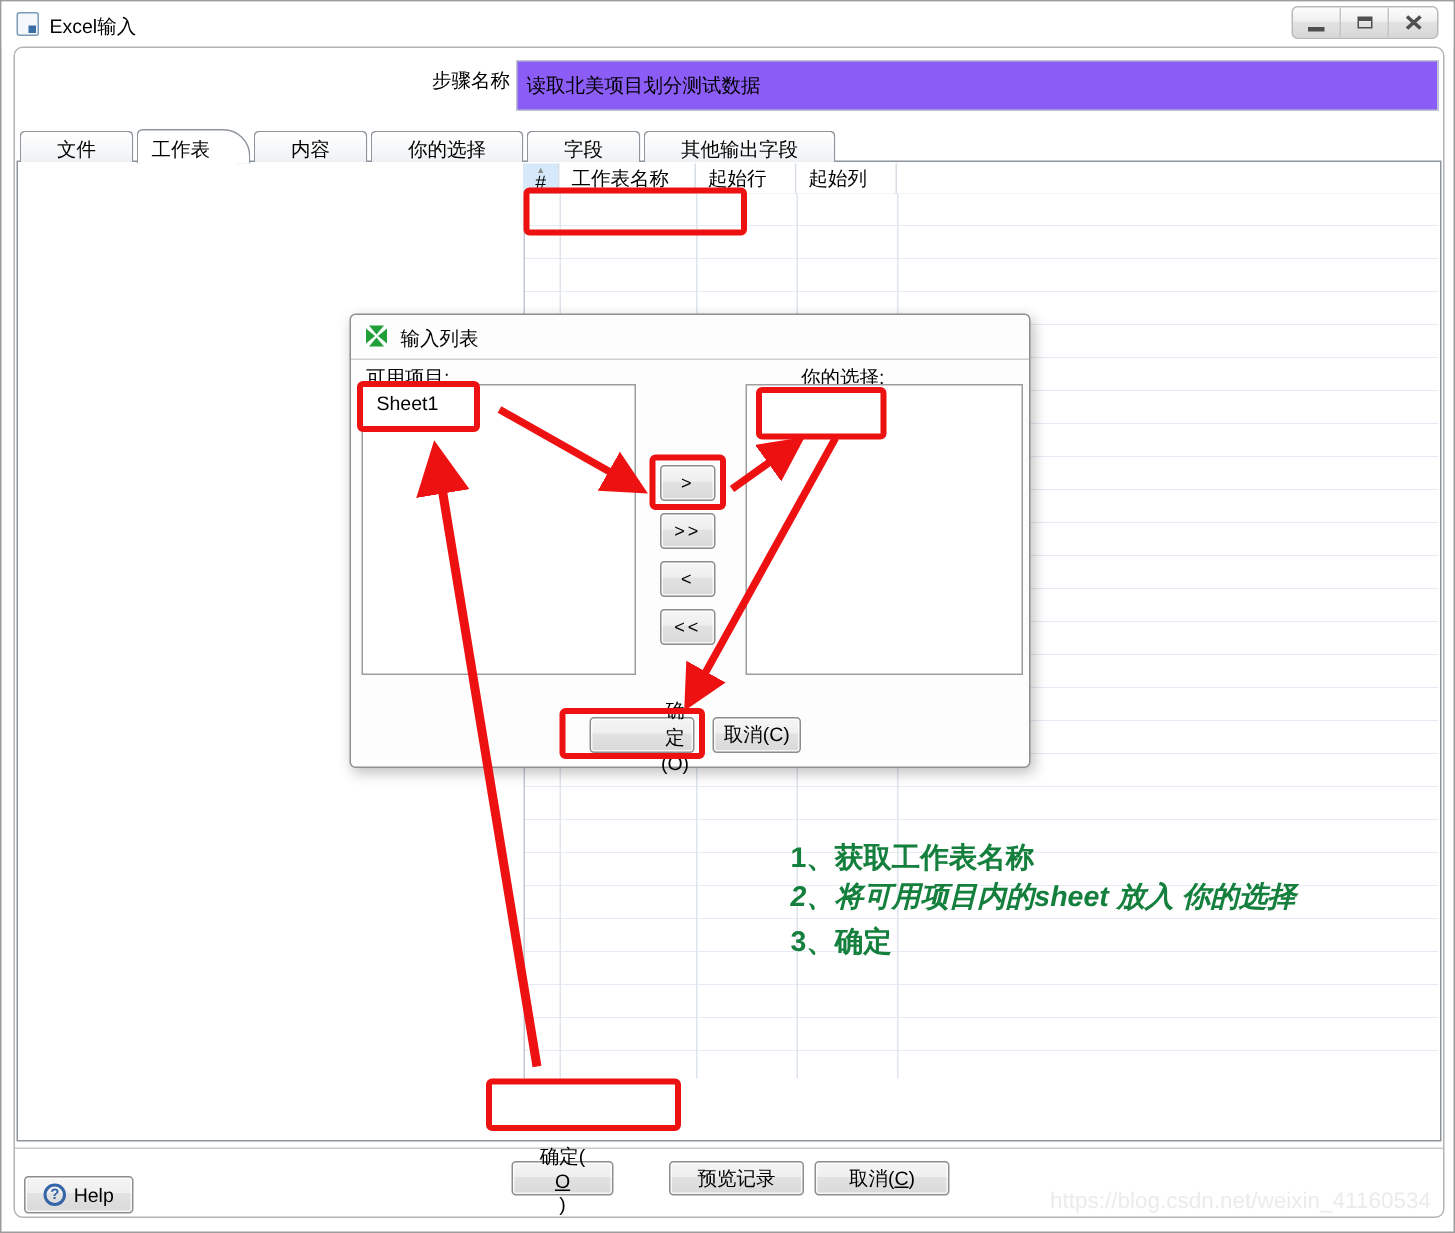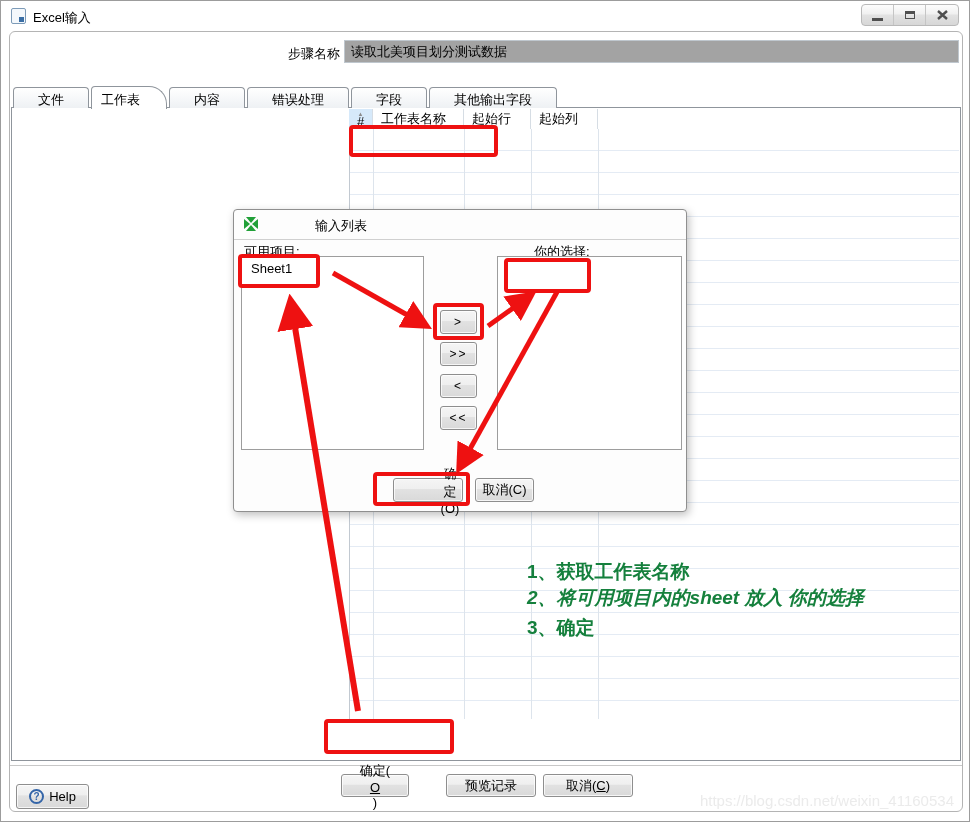--- a/index.html
+++ b/index.html
@@ -29,21 +29,21 @@
   .main-controls { left:860px; top:3px; }
   .dlg-controls { left:573px; top:213px; }
   .dlg-controls .win-btn { width:28px; height:18px; }
 
   .main-panel { left:8px; top:30px; width:954px; height:781px;
     border:1px solid #b4b4b4; border-radius:6px; background:#fff; }
 
   .field-label { font-size:13px; color:#000; }
   .step-label { left:287px; top:44px; }
   .step-input { left:343px; top:39px; width:615px; height:23px;
-    border:1px solid #bfc7ce; background:#a3a3a3; padding:5px 6px; font-size:13px;
+    border:1px solid #bfc7ce; background:#8b5cf6; padding:16px 6px; font-size:13px;
     font-family:"Liberation Sans", sans-serif; }
 
   
   .tabs { left:12px; top:84px; height:23px; display:flex; align-items:flex-end; z-index:3; }
   .tab { height:21px; padding:3px 24px 0; border:1px solid #8f959c; border-bottom:none;
     border-radius:4px 4px 0 0; background:linear-gradient(#ffffff,#eef1f4);
     margin-right:2px; font-size:13px; white-space:nowrap; cursor:default; }
   .tab.active { height:23px; padding:4px 26px 0 9px; background:#fff;
     border-radius:4px 18px 0 0; position:relative; z-index:4; margin-bottom:-1px; }
 
@@ -76,21 +76,21 @@
   .mnemonic { text-decoration:underline; }
 
   .help-btn { left:15px; top:783px; width:73px; height:25px; gap:5px; }
   .help-icon { width:15px; height:15px; border:2px solid #3465a8; border-radius:50%;
     color:#3465a8; font-size:10px; font-weight:bold; line-height:11px; text-align:center; }
 
   
   .dialog { left:232px; top:208px; width:454px; height:303px; background:#fdfdfd;
     border:1px solid #8f8f8f; border-radius:4px; box-shadow:2px 3px 9px rgba(0,0,0,.25);
     z-index:10; }
-  .dlg-title-text { left:266px; top:216px; font-size:13px; z-index:11;margin-left:48px; }
+  .dlg-title-text { left:266px; top:216px; font-size:13px; z-index:11; }
   .dlg-sep { left:233px; top:238px; width:452px; height:1px; background:#d0d0d0; z-index:11; }
   .listbox { position:absolute; border:1px solid #9d9d9d; background:#fff; z-index:11; }
   .list-item { padding:4px 0 0 9px; font-size:13px; cursor:default; }
   .xfer { letter-spacing:2px; font-size:12px; }
 
   
   .red-box { position:absolute; border:4px solid #ee1111; border-radius:4px;
     z-index:25; pointer-events:none; }
   .overlay-svg { position:absolute; left:0; top:0; z-index:30; pointer-events:none; }
   .anno { position:absolute; left:526px; color:#15803d; font-size:19px;
@@ -124,21 +124,21 @@
 
 <div class="abs main-panel"></div>
 
 <div class="abs field-label step-label">步骤名称</div>
 <input class="abs step-input" value="读取北美项目划分测试数据" style="">
 
 <div class="abs tabs">
   <div class="tab">文件</div>
   <div class="tab active">工作表</div>
   <div class="tab">内容</div>
-  <div class="tab">错误处理</div>
+  <div class="tab">你的选择</div>
   <div class="tab">字段</div>
   <div class="tab">其他输出字段</div>
 </div>
 
 <div class="abs tab-content"></div>
 
 <div class="abs field-label table-label">要读取的工作表列表</div>
 
 <div class="abs sheet-table">
   <div class="grid-rows"></div>

